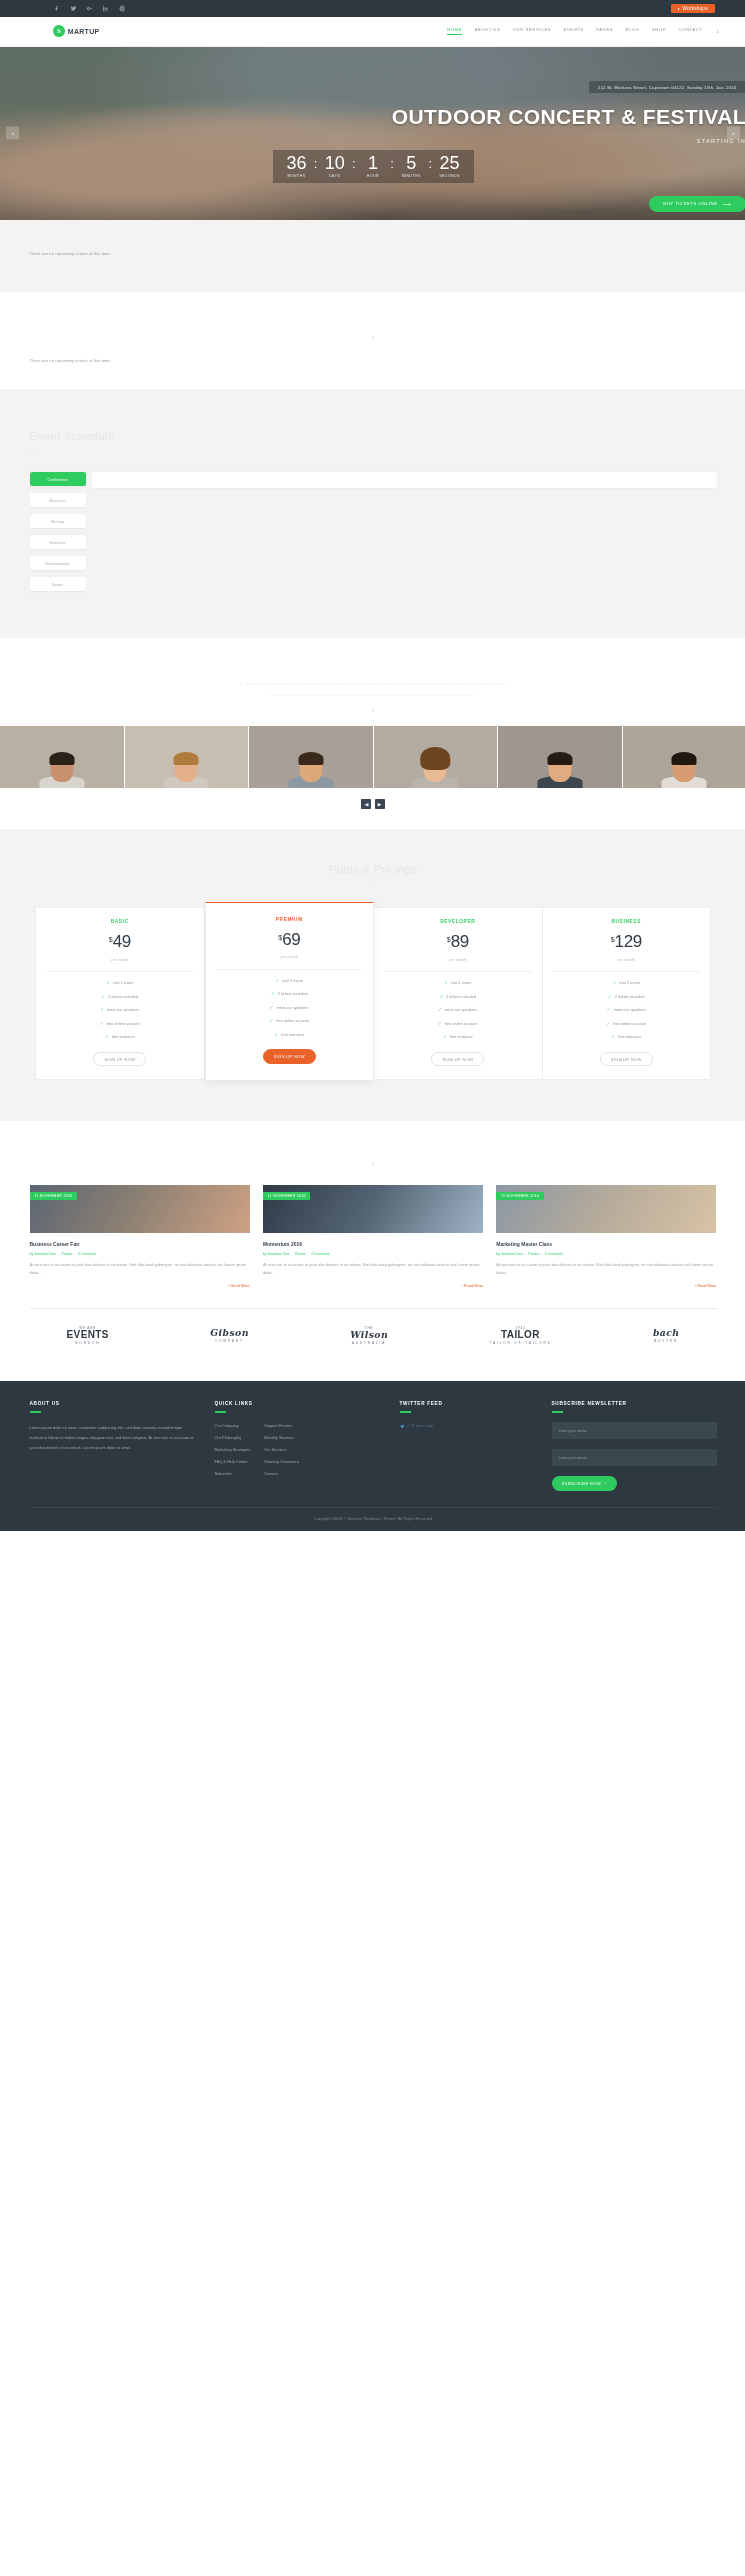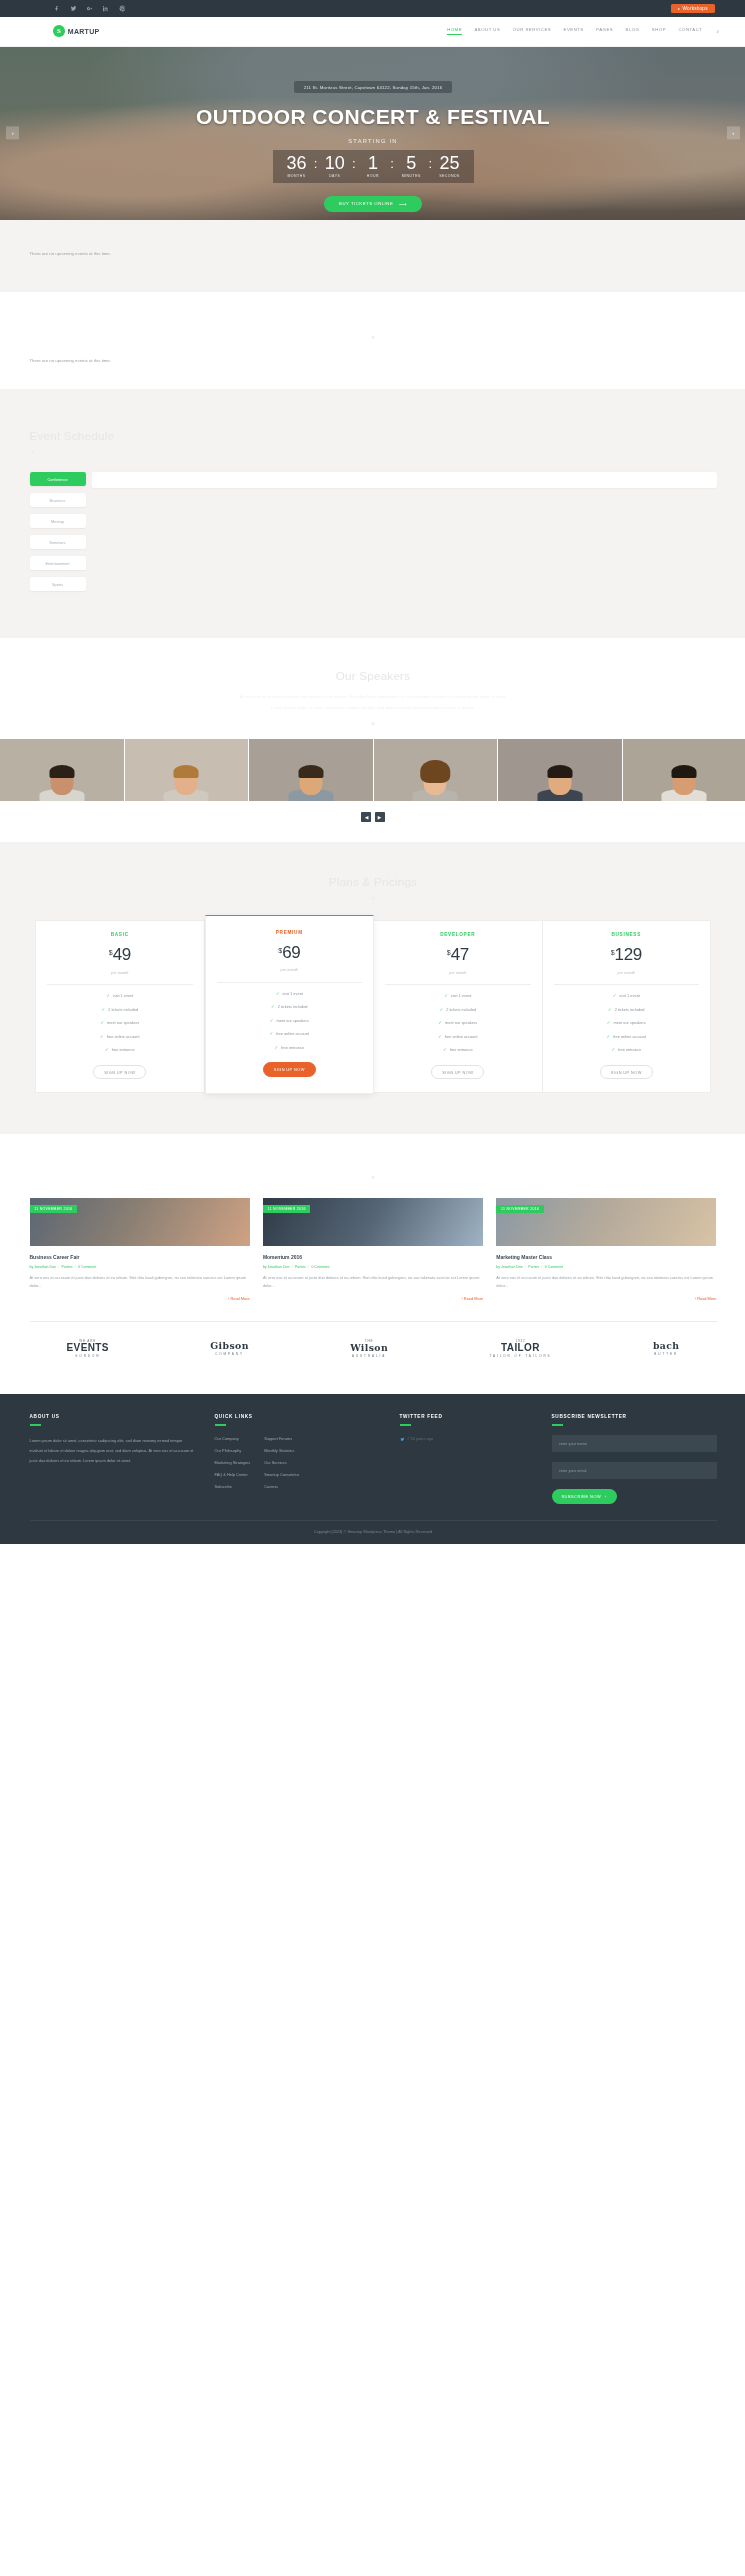--- a/index.html
+++ b/index.html
@@ -62,21 +62,21 @@
       radial-gradient(ellipse at 50% 14%, rgba(150,168,176,.75) 0 24%, rgba(0,0,0,0) 55%),
       radial-gradient(ellipse at 8% 20%, rgba(120,148,132,.7) 0 22%, rgba(0,0,0,0) 52%),
       radial-gradient(ellipse at 92% 18%, rgba(130,150,160,.7) 0 22%, rgba(0,0,0,0) 52%),
       linear-gradient(180deg,#6e7d74 0%, #8a8378 34%, #9c8a78 62%, #6d6258 100%);
     display:flex; align-items:flex-start; justify-content:center;
   }
   .hero:before {
     content:""; position:absolute; inset:0;
     background:rgba(40,36,34,.30);
   }
-  .hero-inner { position:relative; z-index:2; width:100%; text-align:center; padding-top:31px; }
+  .hero-inner { position:relative; z-index:2; width:100%; text-align:right; padding-top:31px; }
   .hero-addr {
     display:inline-block; background:rgba(40,48,54,.45); color:#dfe4e6;
     font-size:4.3px; padding:3.1px 9.3px; border-radius:2.3px; letter-spacing:0.2px;
   }
   .hero-title {
     margin-top:12.4px; color:#fff; font-size:21px; font-weight:bold;
     letter-spacing:0.4px; text-shadow:0 0.8px 2.3px rgba(0,0,0,.35);
   }
   .starting {
     margin-top:9.3px; color:#eceff0; font-size:5.8px; letter-spacing:1.2px; font-weight:300;
@@ -195,21 +195,21 @@
   .read-more { text-align:right; font-size:3.9px; color:#e8622a; margin-top:5.4px; cursor:pointer; }
 
   
   .brands {
     display:flex; align-items:center; justify-content:space-between;
     padding:17px 37px; border-top:0.8px solid #ececec; margin:20px 29.5px 0;
   }
   .brand { text-align:center; color:#2f3a44; }
   .brand .b-top { font-size:3.1px; letter-spacing:0.8px; color:#6b7782; }
   .brand .b-main { font-size:10px; font-weight:bold; letter-spacing:0.4px; line-height:1.05; }
-  .brand .b-main.script { font-family:"DejaVu Serif", serif; font-size:9.3px; }
+  .brand .b-main.script { font-family:"DejaVu Serif", serif; font-style:italic; font-size:9.3px; }
   .brand .b-bot { font-size:3.1px; letter-spacing:1.9px; color:#6b7782; margin-top:0.8px; }
 
   
   footer { background:#2d3840; padding:20px 0 0; margin-top:18.6px; }
   .fcols { display:flex; padding:0 29.5px; gap:20px; }
   .fcol { flex:1; }
   .fcol.wide { flex:1.25; }
   .fh { color:#fff; font-size:4.7px; font-weight:bold; letter-spacing:0.7px; }
   .fline { width:11px; height:1.6px; background:#2ecc5f; margin-top:5.4px; }
   .ftext { color:#9aa4ab; font-size:3.9px; line-height:2.6; margin-top:10px; }
@@ -351,21 +351,20 @@
       <div class="tab">Meetup</div>
       <div class="tab">Seminars</div>
       <div class="tab">Entertainment</div>
       <div class="tab">Sports</div>
     </div>
     <div class="sched-panel"></div>
   </div>
 </div>
 
 <div class="sec white" style="padding:31px 0 0;">
-  <div class="sec-title">Our Speakers</div>
   <div class="sec-sub">At vero eos et accusam et justo duo dolores et ea rebum. Stet clita kasd gubergren, no sea takimata sanctus est Lorem ipsum dolor sit amet.</div>
   <div class="sec-sub" style="margin-top:1.6px;">Lorem ipsum dolor sit amet, consetetur sadipscing elitr, sed diam nonumy eirmod tempor invidunt ut labore.</div>
   <div class="divider-ico">▼</div>
   <div class="speakers" style="margin-top:12.4px;">
     <div class="spk">
       <div class="bg" style="background:#b9b0a4"></div>
       <div class="body" style="background:#d8d5cf"></div>
       <div class="face" style="background:#c8906c"></div>
       <div class="hair" style="background:#2b2119"></div>
     </div>
@@ -468,21 +467,21 @@
       <div class="feat">
           <span class="ck">✓</span>
           <span>free entrance</span>
         </div>
       <div class="plan-btn">SIGN UP NOW</div>
     </div>
 
     <div class="plan">
       <div class="plan-name">DEVELOPER</div>
       <div class="plan-price">
-        <span class="cur">$</span><span class="amt">47</span>
+        <span class="cur">$</span><span class="amt">89</span>
       </div>
       <div class="plan-per">per month</div>
       <div class="plan-rule"></div>
       <div class="feat">
           <span class="ck">✓</span>
           <span>visit 1 event</span>
         </div>
       <div class="feat">
           <span class="ck">✓</span>
           <span>2 tickets included</span>

